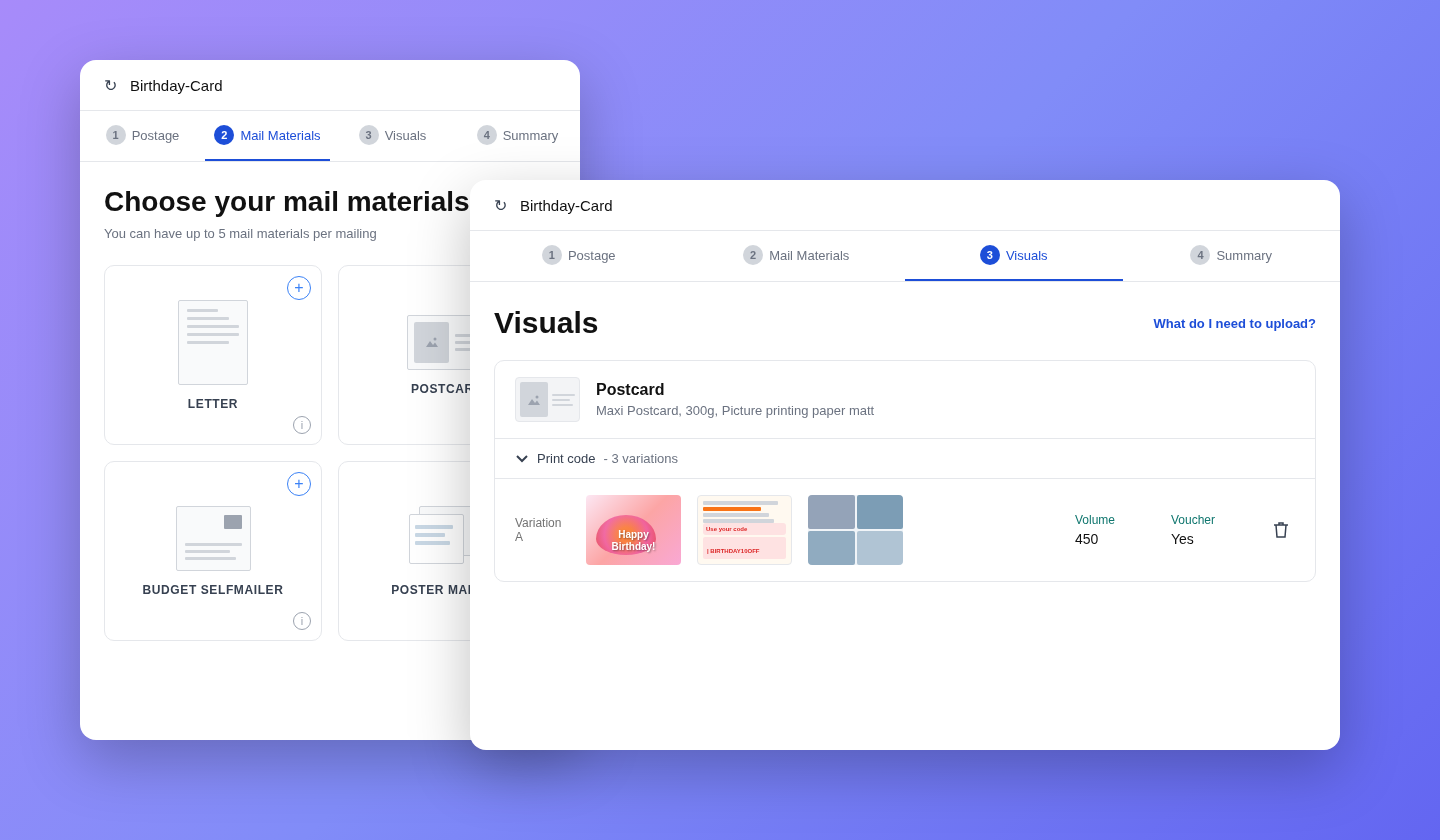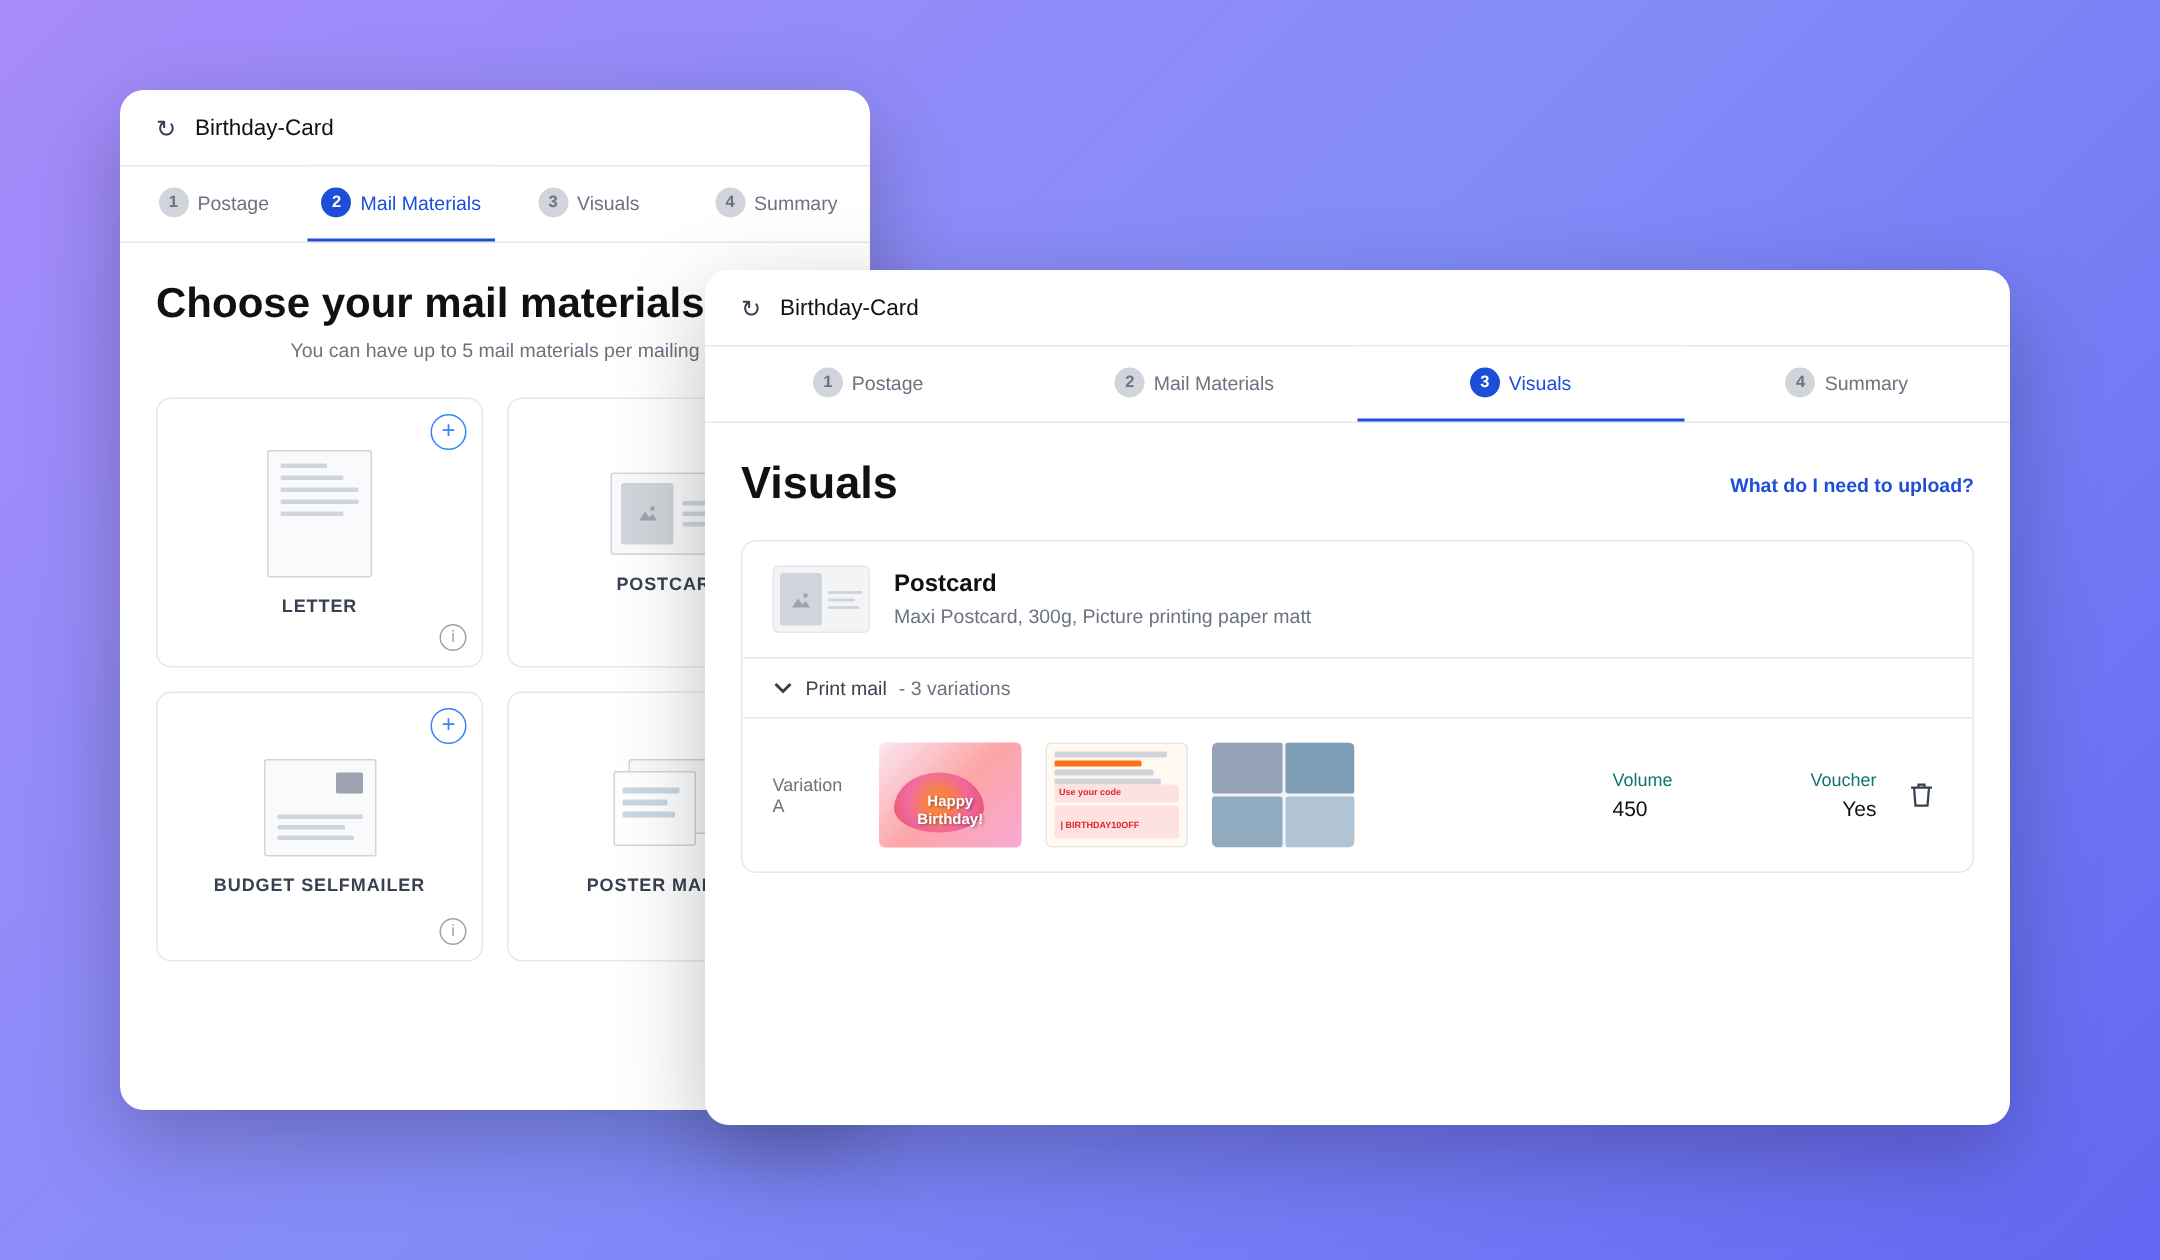--- a/index.html
+++ b/index.html
@@ -114,21 +114,20 @@
       font-size: 28px;
       font-weight: 700;
       color: #111;
       margin-bottom: 8px;
     }
 
     .page-subtitle {
       font-size: 13px;
       color: #6b7280;
       margin-bottom: 24px;
-      text-align: center;
     }
 
     .materials-grid {
       display: grid;
       grid-template-columns: 1fr 1fr;
       gap: 16px;
     }
 
     .material-card {
       border: 1px solid #e5e7eb;
@@ -602,21 +601,20 @@
     }
 
     .col-value {
       font-size: 14px;
       font-weight: 400;
       color: #111;
     }
 
     .voucher-col {
       min-width: 80px;
-      text-align: right;
     }
 
     .delete-btn {
       width: 28px;
       height: 28px;
       display: flex;
       align-items: center;
       justify-content: center;
       cursor: pointer;
       color: #374151;
@@ -779,21 +777,21 @@
         <div class="postcard-info">
           <div class="postcard-name">Postcard</div>
           <div class="postcard-desc">Maxi Postcard, 300g, Picture printing paper matt</div>
         </div>
       </div>
 
       <div class="print-files-row">
         <svg class="chevron-icon" viewBox="0 0 14 14" fill="none" stroke="currentColor" stroke-width="2">
           <polyline points="2,4 7,9 12,4"></polyline>
         </svg>
-        <span class="print-files-label">Print mail</span>
+        <span class="print-files-label">Print code</span>
         <span class="print-files-count">- <span>3 variations</span></span>
       </div>
 
       <div class="variation-row">
         <div class="variation-label">
           <span>Variation</span>
           <span>A</span>
         </div>
 
         <div class="variation-images">

